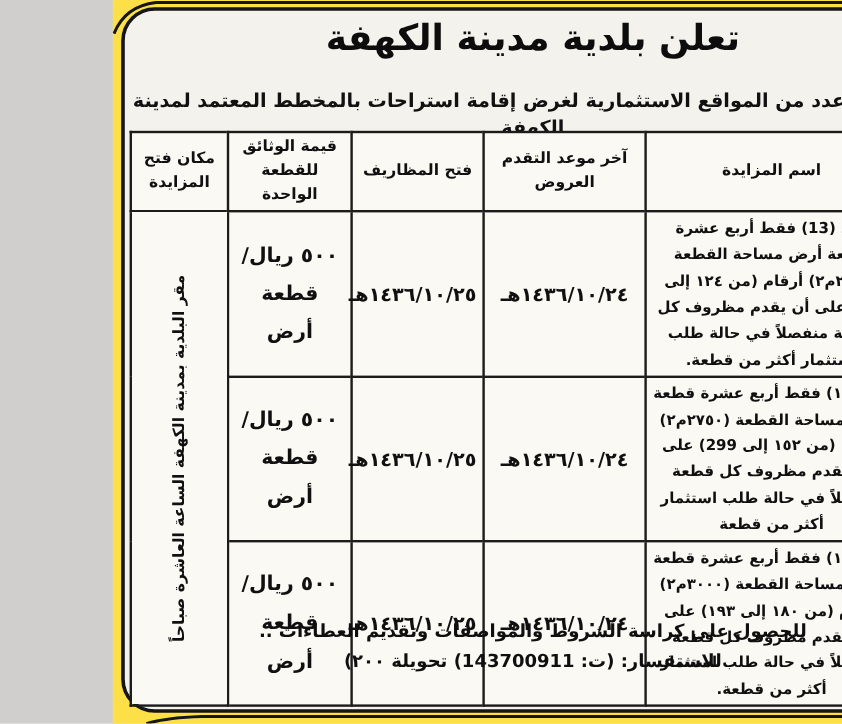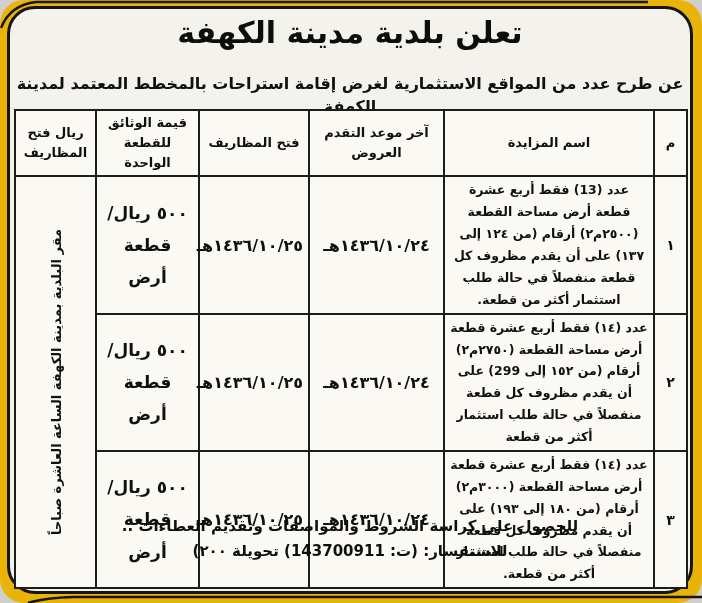--- a/index.html
+++ b/index.html
@@ -3,23 +3,22 @@
 <meta charset="utf-8">
 <style>
   html,body { margin:0; padding:0; }
   body {
     width:702px; height:603px;
     background:#d0cfcd;
     font-family:"DejaVu Sans", sans-serif;
     overflow:hidden;
   }
   .page {
-    position:relative; width:702px; height:603px;
-    background:#eab308;
-    border-radius:24px;
+    position:relative; width:608px; height:603px;
+    background:#fde047;
   }
   .scan-arcs { position:absolute; left:0; top:0; pointer-events:none; }
   .ad {
     position:absolute; left:7px; top:6px;
     width:686px; height:588px;
     box-sizing:border-box;
     border:3px solid #161616;
     border-radius:28px;
     background:#f4f2ec;
   }
@@ -98,21 +97,21 @@
           <col class="col-value">
           <col class="col-place">
       </colgroup>
       <tbody>
           <tr class="hdr">
         <th class="h">م</th>
         <th class="h">اسم المزايدة</th>
         <th class="h">آخر موعد التقدم العروض</th>
         <th class="h">فتح المظاريف</th>
         <th class="h">قيمة الوثائق للقطعة الواحدة</th>
-        <th class="h">ريال فتح المظاريف</th>
+        <th class="h">مكان فتح المزايدة</th>
       </tr>
       <tr class="r1">
         <td class="serial">١</td>
         <td class="name">عدد (13) فقط أربع عشرة قطعة أرض مساحة القطعة (٢٥٠٠م٢) أرقام (من ١٢٤ إلى ١٣٧) على أن يقدم مظروف كل قطعة منفصلاً في حالة طلب استثمار أكثر من قطعة.</td>
         <td class="date">١٤٣٦/١٠/٢٤هـ</td>
         <td class="date">١٤٣٦/١٠/٢٥هـ</td>
         <td class="value">
           <div>٥٠٠ ريال/</div>
           <div>قطعة أرض</div>
         </td>

